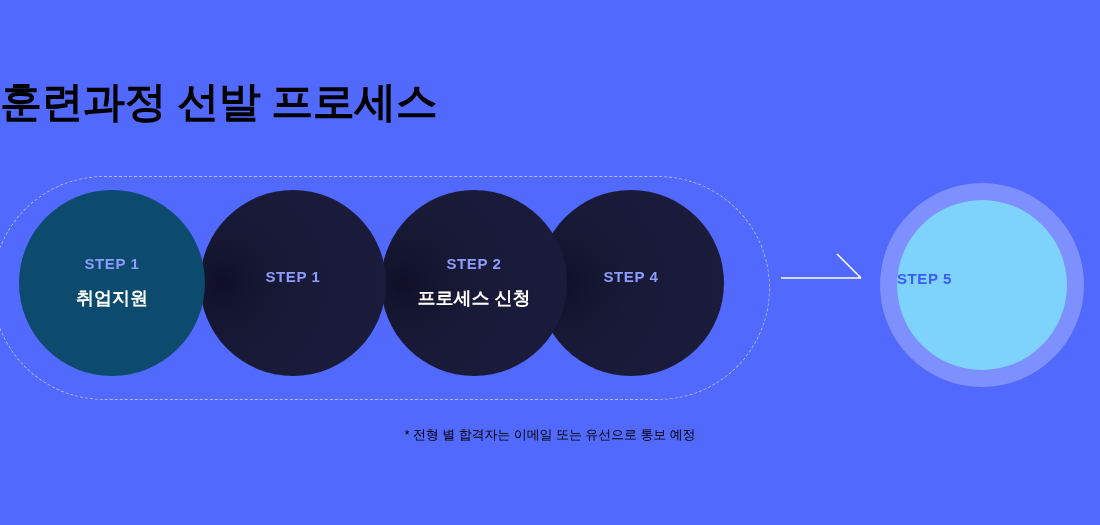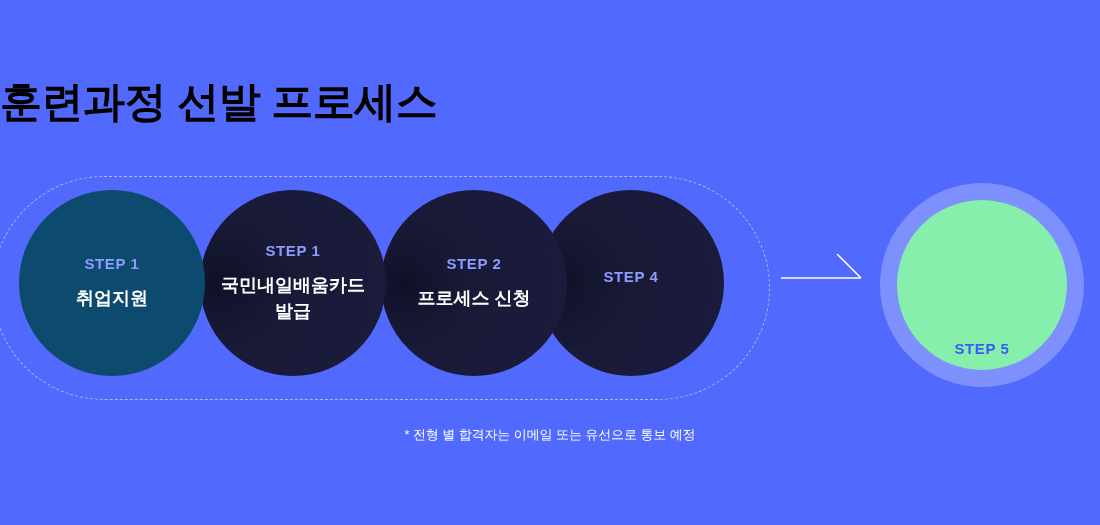--- a/index.html
+++ b/index.html
@@ -110,37 +110,38 @@
     background: #7e90fd;
     display: flex;
     align-items: center;
     justify-content: center;
     z-index: 5;
   }
   .circle5 {
     width: 170px;
     height: 170px;
     border-radius: 50%;
-    background: #86efac;
+    background: #7dd3fc;
     display: flex;
-    align-items: flex-end;
+    flex-direction: column;
+    align-items: flex-start;
     justify-content: center;
     text-align: center;
   }
   .circle5 .step-label { color: #3b5bfd; margin-bottom: 13px; }
   .circle5 .step-text  { color: #121326; }
 
   
   .footnote {
     position: absolute;
     top: 426px;
     left: 0;
     width: 1100px;
     text-align: center;
-    color: #ffffff;
+    color: #000000;
     font-size: 13px;
     font-weight: normal;
     letter-spacing: -0.1px;
     white-space: nowrap;
   }
 </style>
 </head>
 <body>
 
 <div class="stage">
@@ -149,22 +150,20 @@
 
   <div class="dashed-pill"></div>
 
   <div class="circle c1">
     <div class="step-label">STEP 1</div>
     <div class="step-text">취업지원</div>
   </div>
 
   <div class="circle c2">
     <div class="step-label">STEP 1</div>
-    <div class="step-text">국민내일배움카드
-발급</div>
   </div>
 
   <div class="circle c3">
     <div class="step-label">STEP 2</div>
     <div class="step-text">프로세스 신청</div>
   </div>
 
   <div class="circle c4">
     <div class="step-label">STEP 4</div>
   </div>

